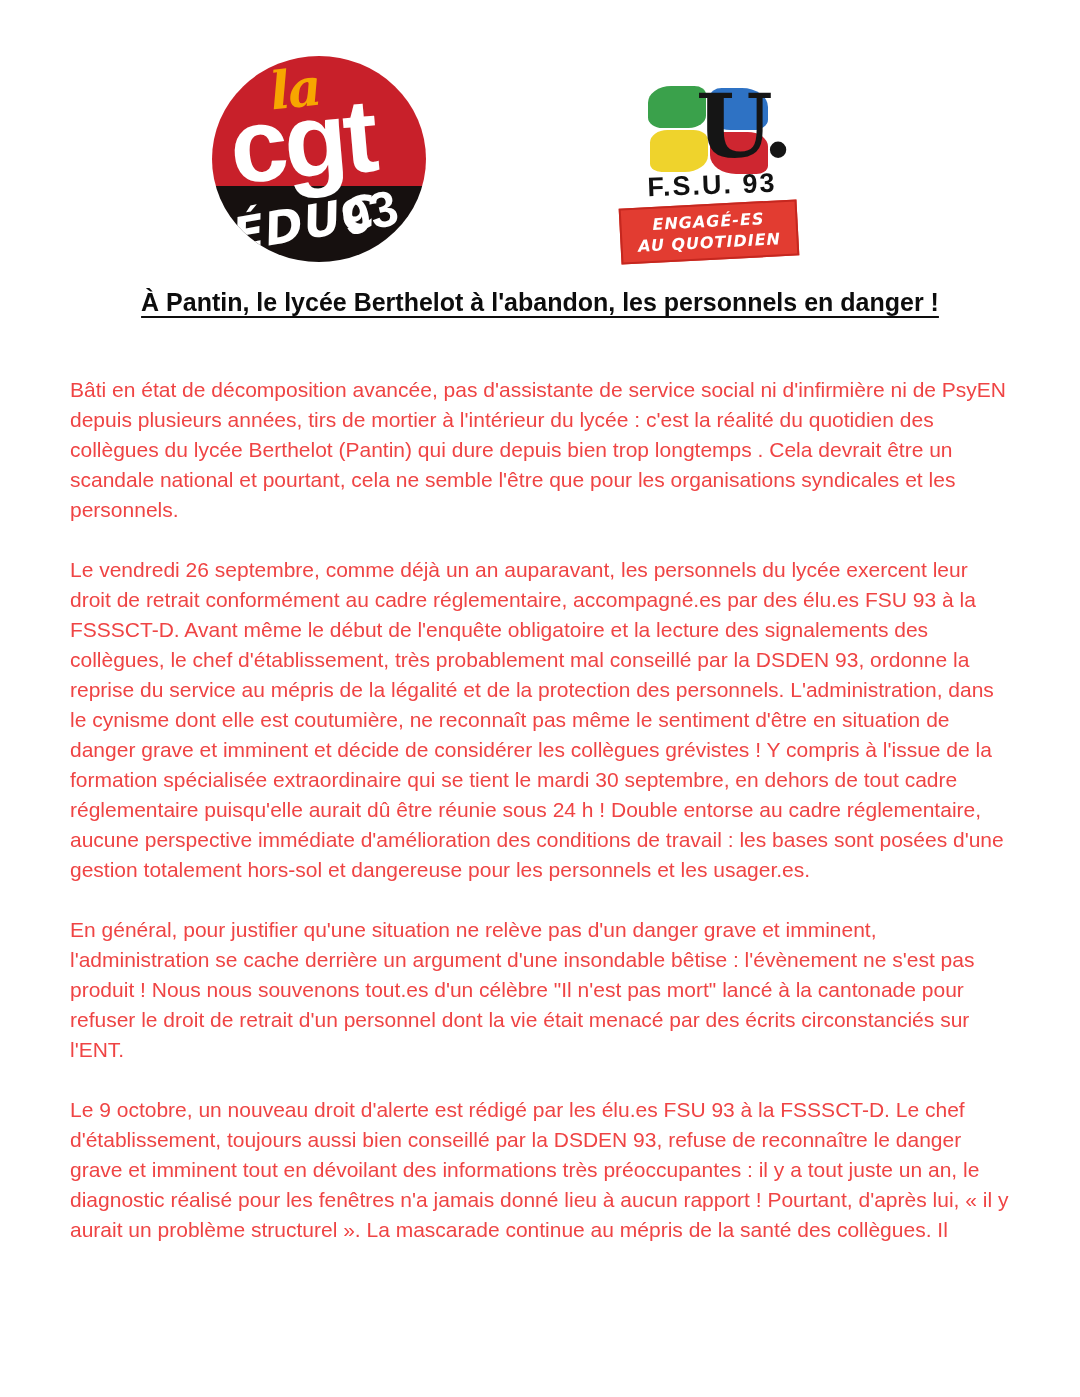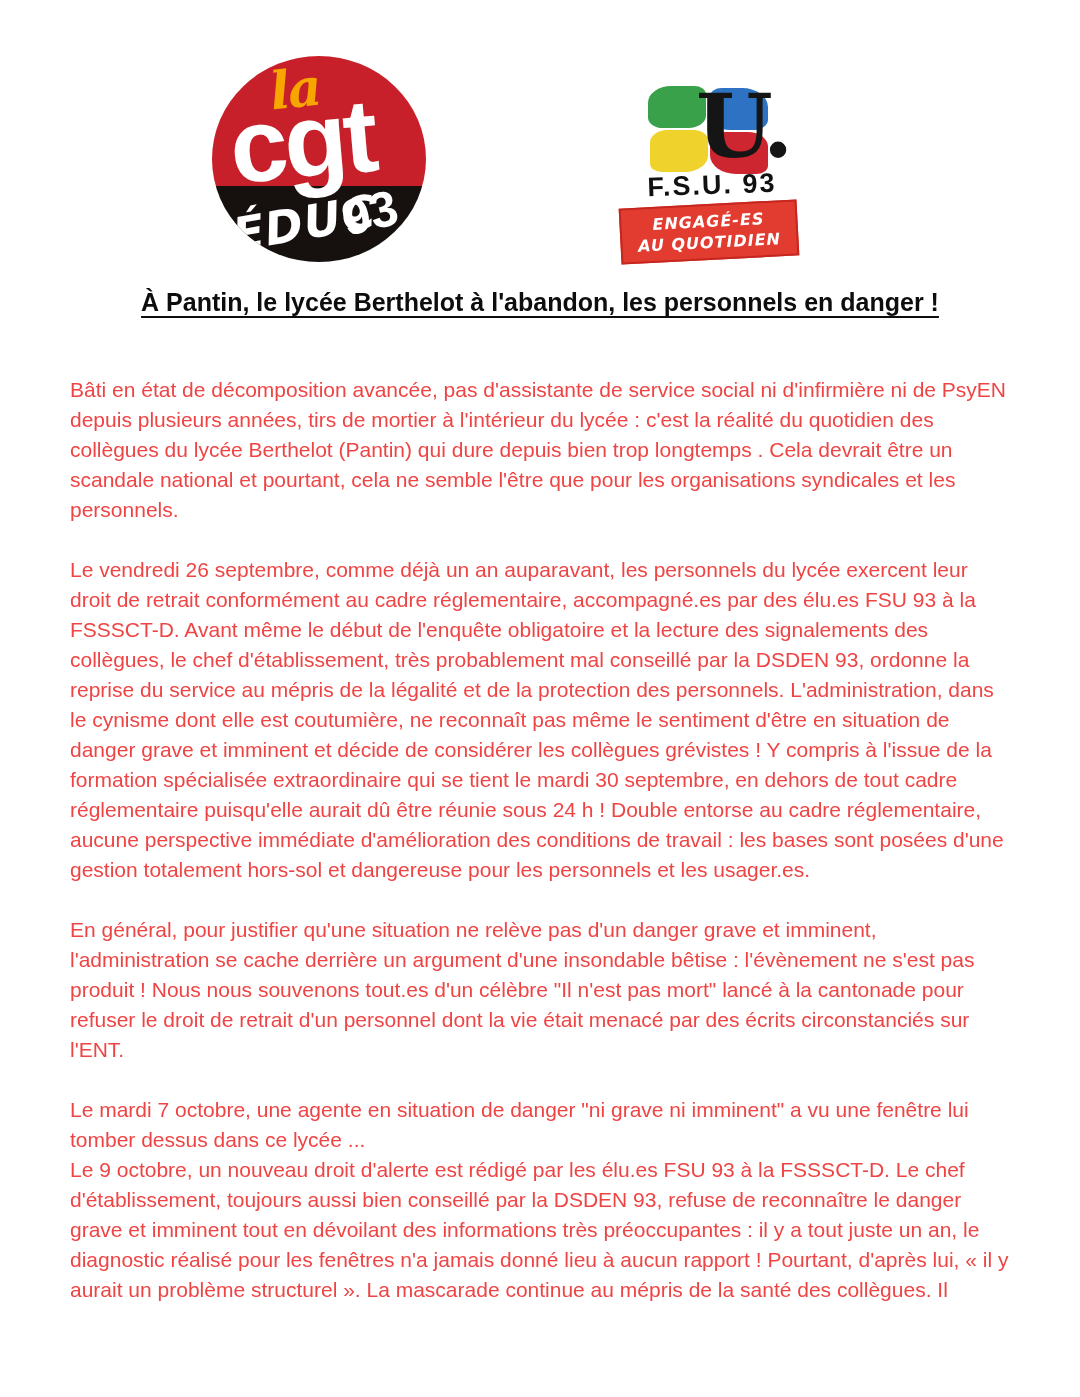--- a/index.html
+++ b/index.html
@@ -148,17 +148,16 @@
     </div>
 
   </div>
 
   <div class="content">
     <h1 class="doc-title">À Pantin, le lycée Berthelot à l'abandon, les personnels en danger !</h1>
 
     <p class="para">Bâti en état de décomposition avancée, pas d'assistante de service social ni d'infirmière ni de PsyEN depuis plusieurs années, tirs de mortier à l'intérieur du lycée : c'est la réalité du quotidien des collègues du lycée Berthelot (Pantin) qui dure depuis bien trop longtemps . Cela devrait être un scandale national et pourtant, cela ne semble l'être que pour les organisations syndicales et les personnels.</p>
     <p class="para">Le vendredi 26 septembre, comme déjà un an auparavant, les personnels du lycée exercent leur droit de retrait conformément au cadre réglementaire, accompagné.es par des élu.es FSU 93 à la FSSSCT-D. Avant même le début de l'enquête obligatoire et la lecture des signalements des collègues, le chef d'établissement, très probablement mal conseillé par la DSDEN 93, ordonne la reprise du service au mépris de la légalité et de la protection des personnels. L'administration, dans le cynisme dont elle est coutumière, ne reconnaît pas même le sentiment d'être en situation de danger grave et imminent et décide de considérer les collègues grévistes ! Y compris à l'issue de la formation spécialisée extraordinaire qui se tient le mardi 30 septembre, en dehors de tout cadre réglementaire puisqu'elle aurait dû être réunie sous 24 h ! Double entorse au cadre réglementaire, aucune perspective immédiate d'amélioration des conditions de travail : les bases sont posées d'une gestion totalement hors-sol et dangereuse pour les personnels et les usager.es.</p>
     <p class="para">En général, pour justifier qu'une situation ne relève pas d'un danger grave et imminent, l'administration se cache derrière un argument d'une insondable bêtise : l'évènement ne s'est pas produit ! Nous nous souvenons tout.es d'un célèbre "Il n'est pas mort" lancé à la cantonade pour refuser le droit de retrait d'un personnel dont la vie était menacé par des écrits circonstanciés sur l'ENT.</p>
-    <p class="para tight">Le mardi 7 octobre, une agente en situation de danger "ni grave ni imminent" a vu une fenêtre lui tomber dessus dans ce lycée ...</p>
     <p class="para">Le 9 octobre, un nouveau droit d'alerte est rédigé par les élu.es FSU 93 à la FSSSCT-D. Le chef d'établissement, toujours aussi bien conseillé par la DSDEN 93, refuse de reconnaître le danger grave et imminent tout en dévoilant des informations très préoccupantes : il y a tout juste un an, le diagnostic réalisé pour les fenêtres n'a jamais donné lieu à aucun rapport !  Pourtant, d'après lui, « il y aurait un problème structurel ». La mascarade continue au mépris de la santé des collègues. Il</p>
   </div>
 
 </div>
 
 </body></html>

